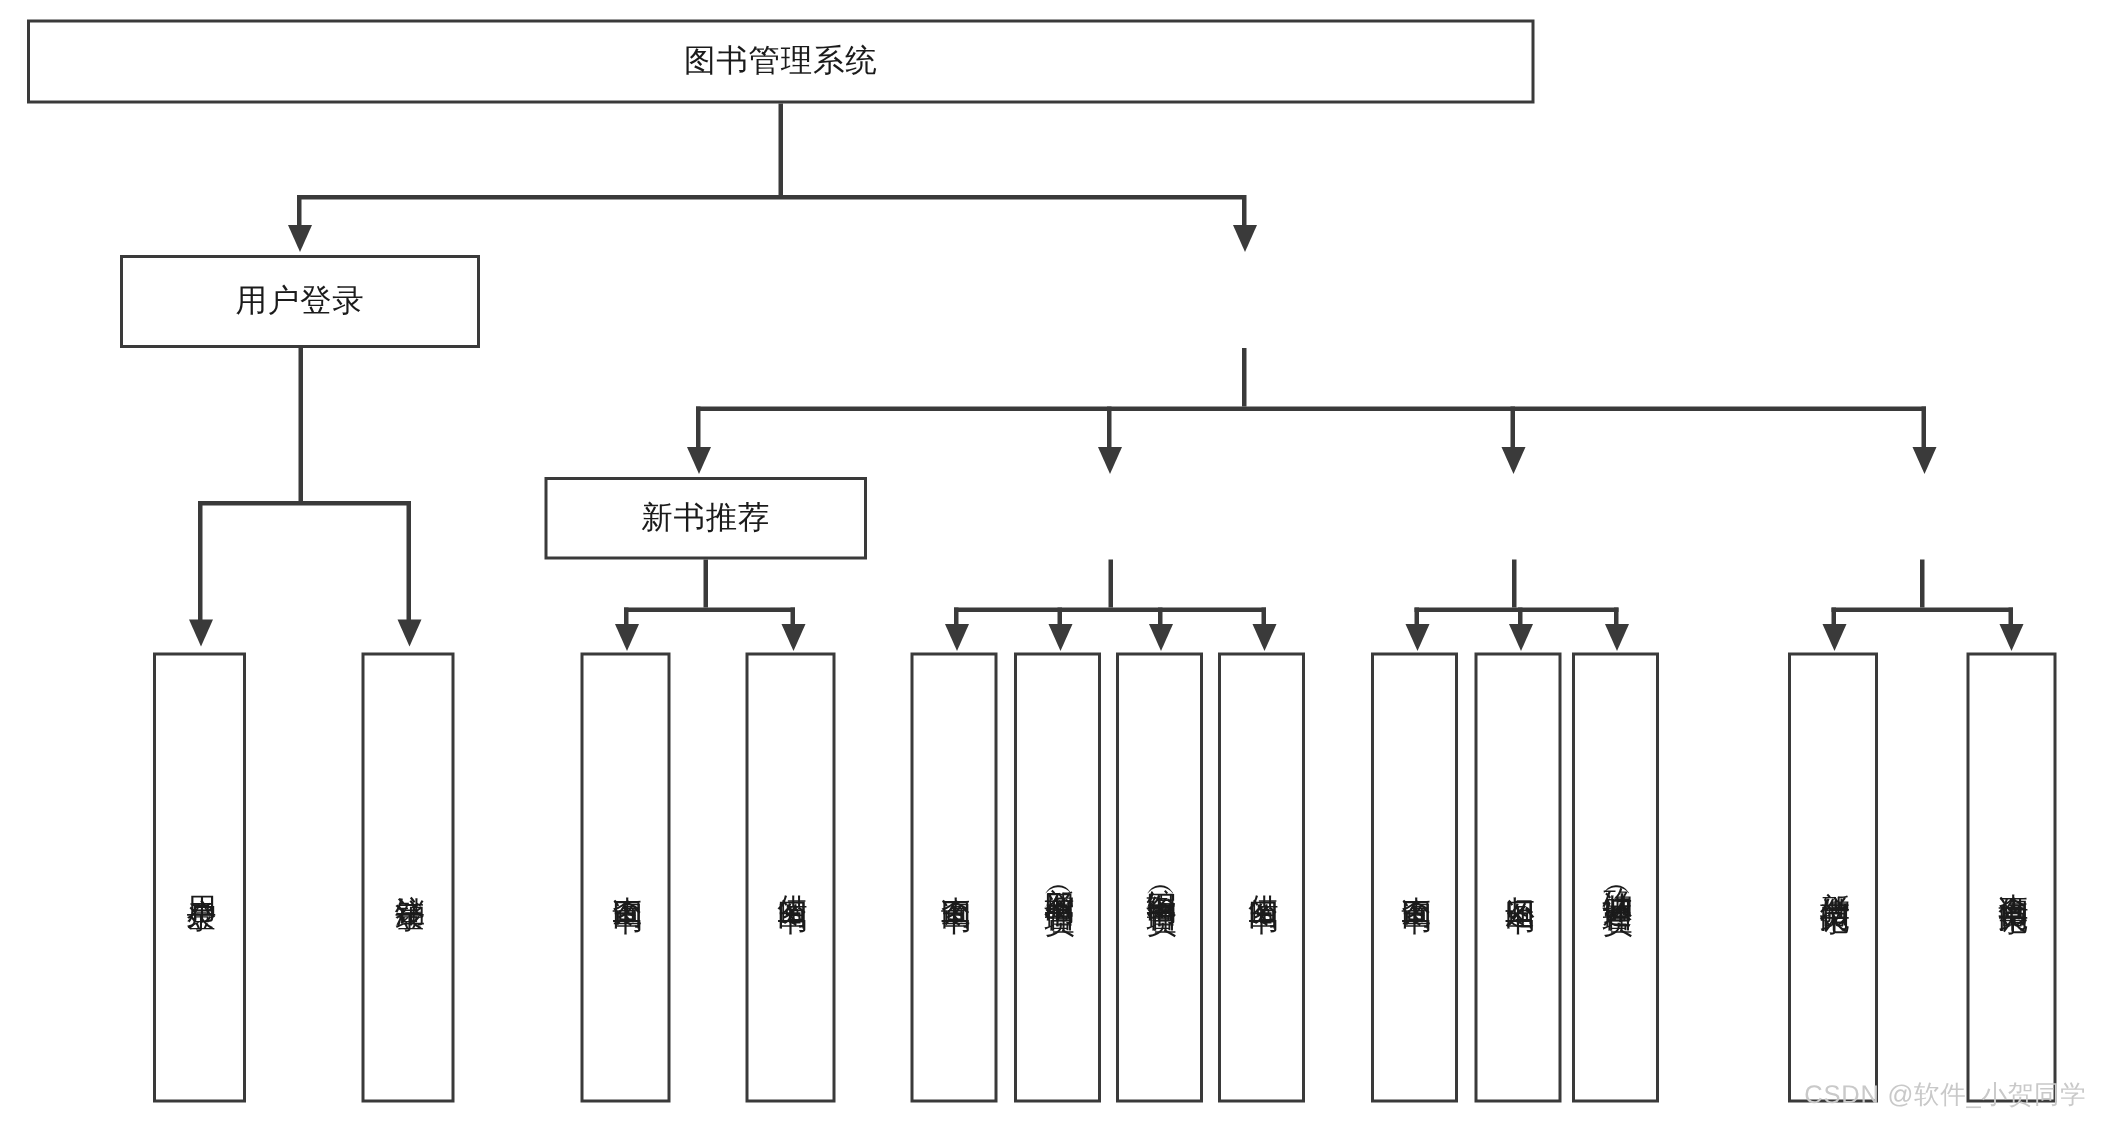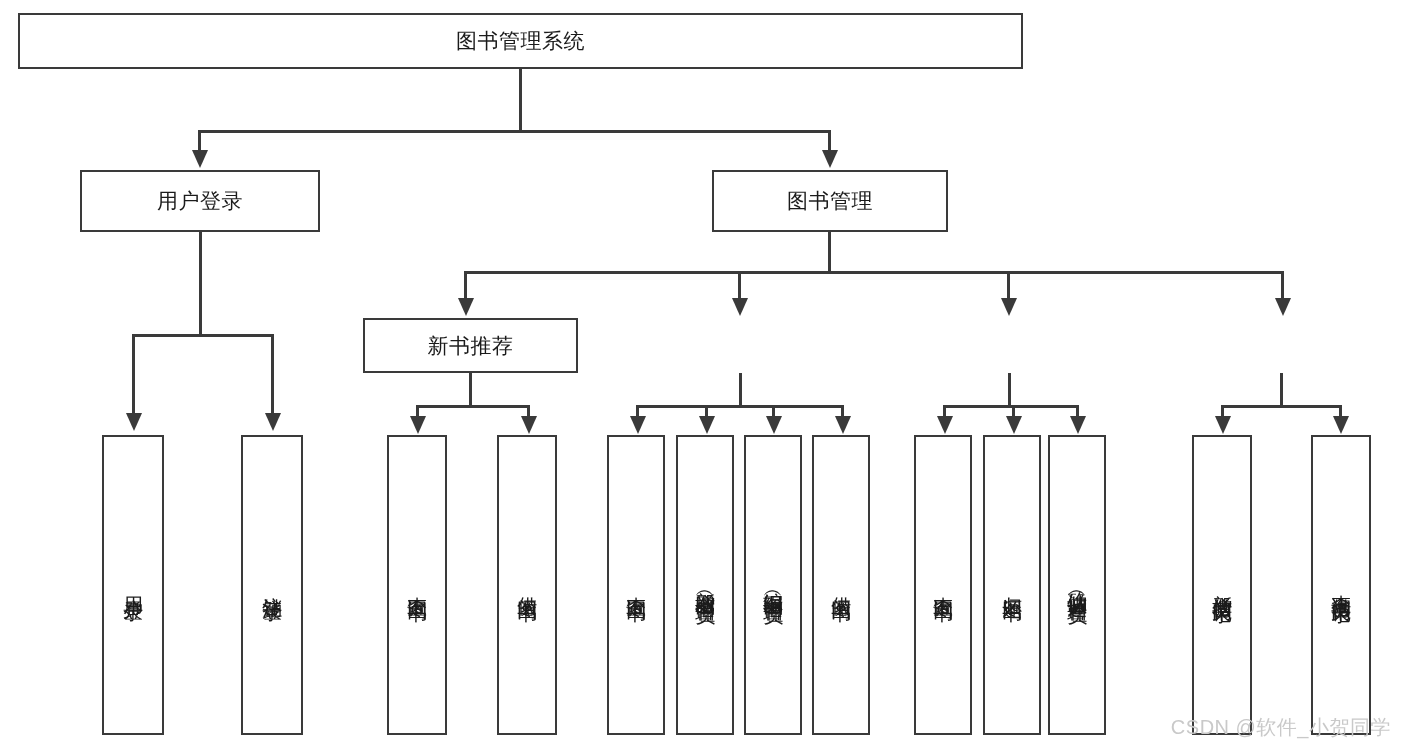--- a/index.html
+++ b/index.html
@@ -26,20 +26,21 @@
     display: flex;
     align-items: center;
     justify-content: center;
     color: #1b1b1b;
   }
   .node .label {
     font-size: 21px;
     line-height: 1.1;
     letter-spacing: 0.5px;
     white-space: nowrap;
+    font-family: Liberation Serif, serif;
   }
   
   .node.vertical {
     align-items: center;
     justify-content: center;
   }
   .node.vertical .label {
     writing-mode: vertical-rl;
     text-orientation: upright;
     font-size: 20px;
@@ -61,21 +62,21 @@
     height: 0;
     border-left: 8px solid transparent;
     border-right: 8px solid transparent;
     border-top: 18px solid #3a3a3a;
   }
   
   #watermark {
     position: absolute;
     right: 14px;
     bottom: 6px;
-    font-size: 20px;
+    font-size: 17px;
     color: #c9c9c9;
     white-space: nowrap;
     letter-spacing: 0.5px;
     pointer-events: none;
   }
 </style>
 </head>
 <body>
 
 <div id="canvas">
@@ -89,23 +90,20 @@
 
   <div class="edge h" style="left:198px; top:130px; width:632px;"></div>
 
   <div class="edge v" style="left:198px; top:130px; height:22px;"></div>
   <div class="arrow" style="left:191.5px; top:150px;"></div>
   <div class="edge v" style="left:828px; top:130px; height:22px;"></div>
   <div class="arrow" style="left:821.5px; top:150px;"></div>
 
   <div class="node" style="left:80px; top:170px; width:240px; height:62px;">
     <span class="label">用户登录</span>
-  </div>
-  <div class="node" style="left:712px; top:170px; width:236px; height:62px;">
-    <span class="label">图书管理</span>
   </div>
 
   <div class="edge v" style="left:198.5px; top:232px; height:102px;"></div>
   <div class="edge h" style="left:133px; top:334px; width:140px;"></div>
   <div class="edge v" style="left:132px; top:334px; height:81px;"></div>
   <div class="arrow" style="left:125.5px; top:413px;"></div>
   <div class="edge v" style="left:271px; top:334px; height:81px;"></div>
   <div class="arrow" style="left:264.5px; top:413px;"></div>
 
   <div class="edge v" style="left:828px; top:232px; height:39px;"></div>

